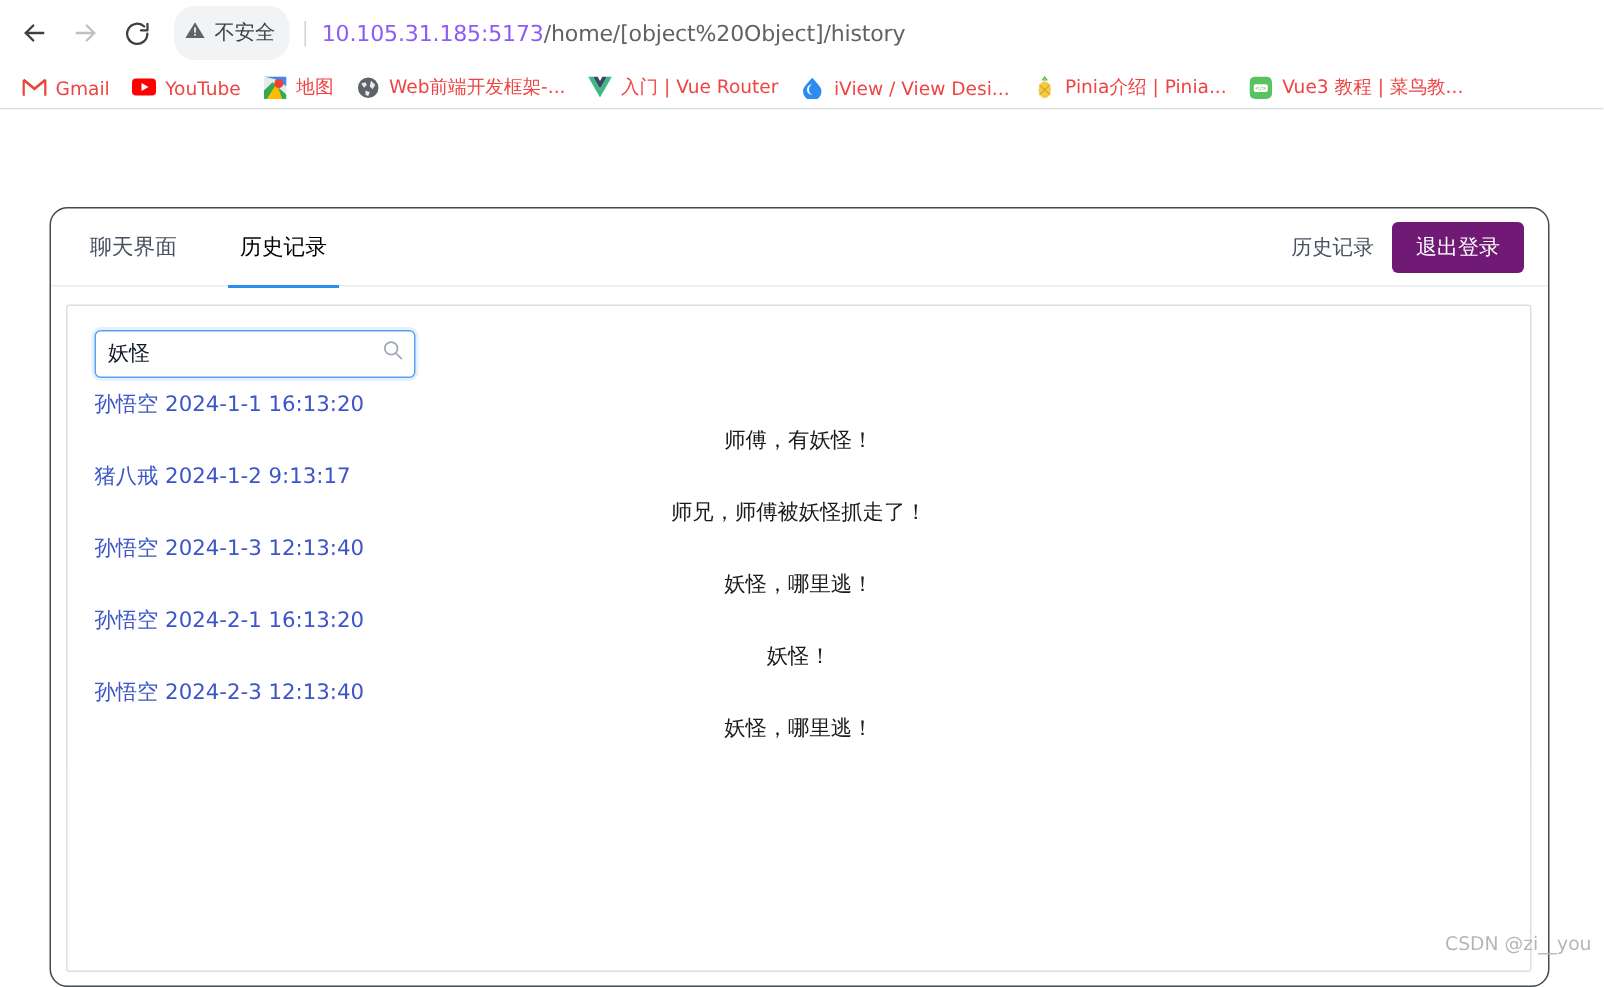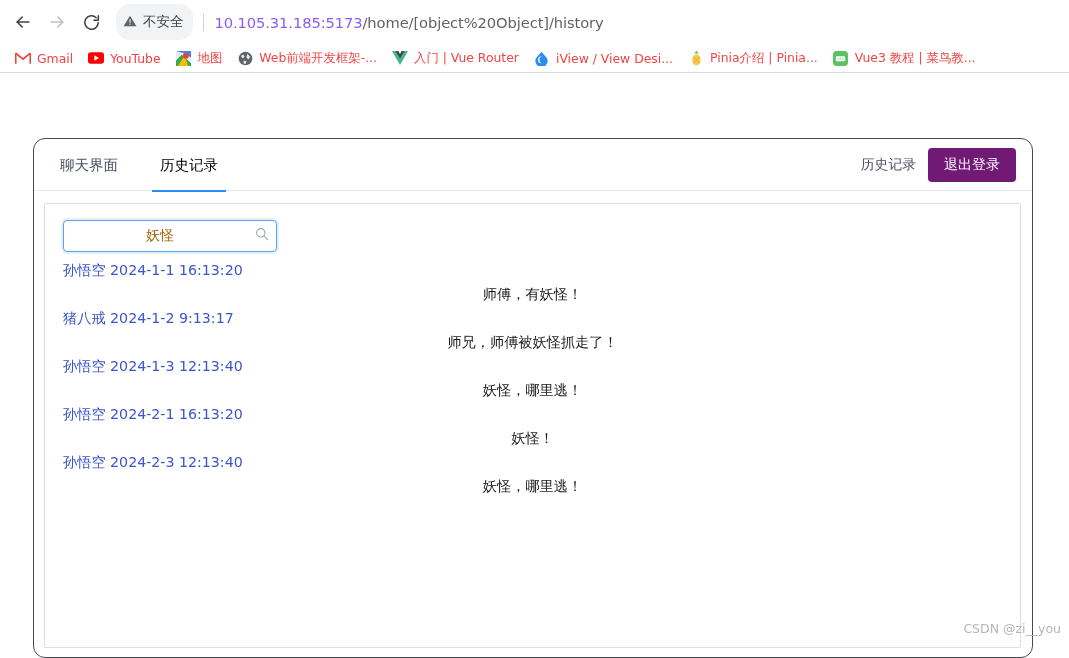--- a/index.html
+++ b/index.html
@@ -197,25 +197,24 @@
     width: 214px;
     margin-bottom: 6px;
   }
   .search-input {
     width: 214px;
     height: 32px;
     border: 1px solid #57a3f3;
     border-radius: 4px;
     padding: 0 28px 0 8px;
     font-size: 14px;
-    color: #a16207;
+    color: #0f172a;
     outline: none;
     box-shadow: 0 0 0 2px rgba(45,140,240,0.12);
     font-family: "DejaVu Sans", sans-serif;
-    text-align: center;
   }
   .search-icon {
     position: absolute;
     right: 8px; top: 50%;
     transform: translateY(-50%);
     pointer-events: none;
   }
 
   .msg-list { margin-top: 2px; }
   .msg-meta {

